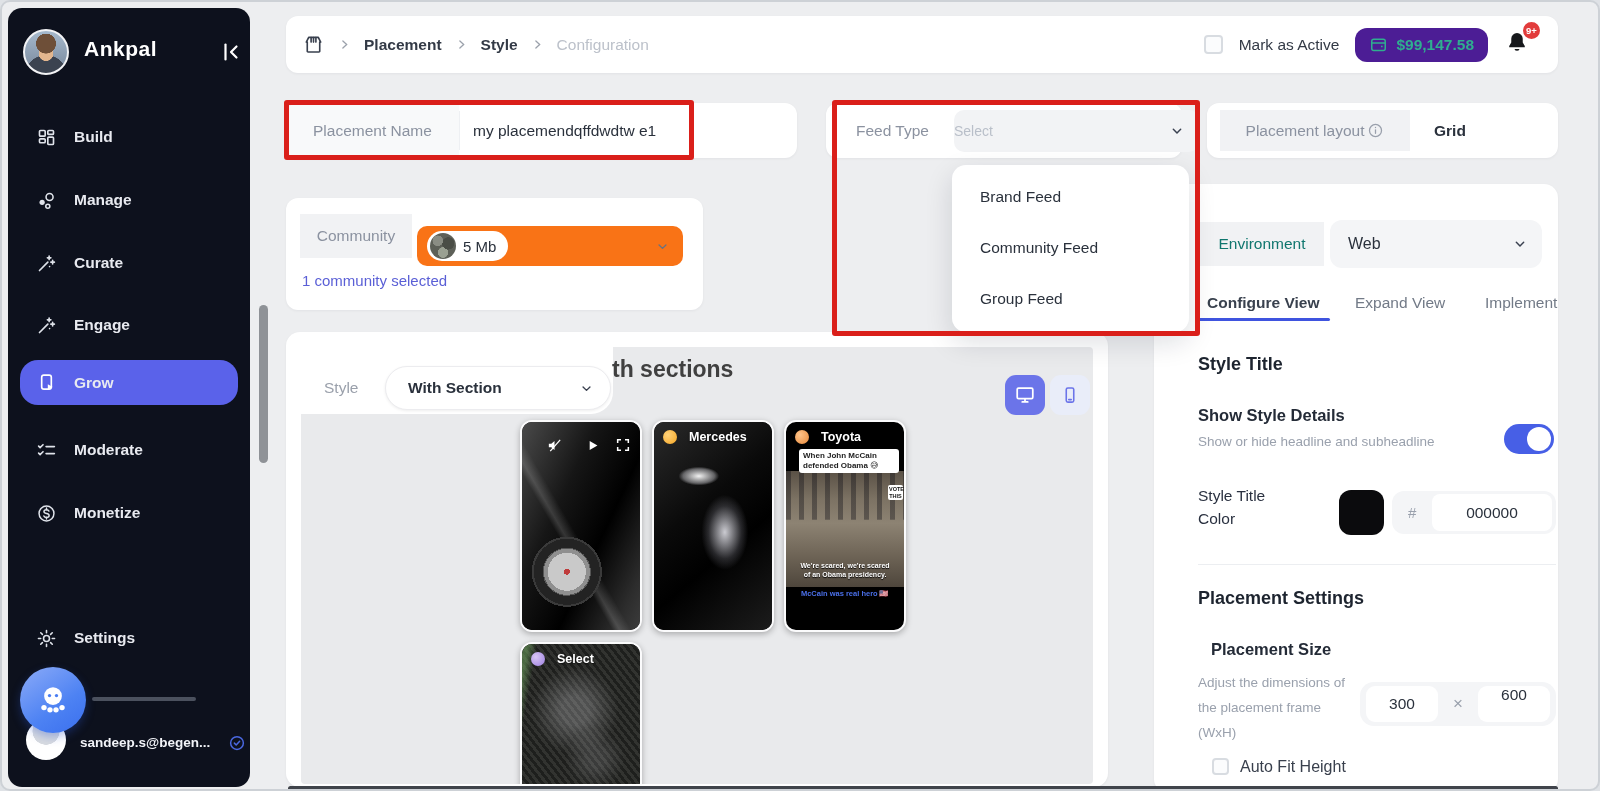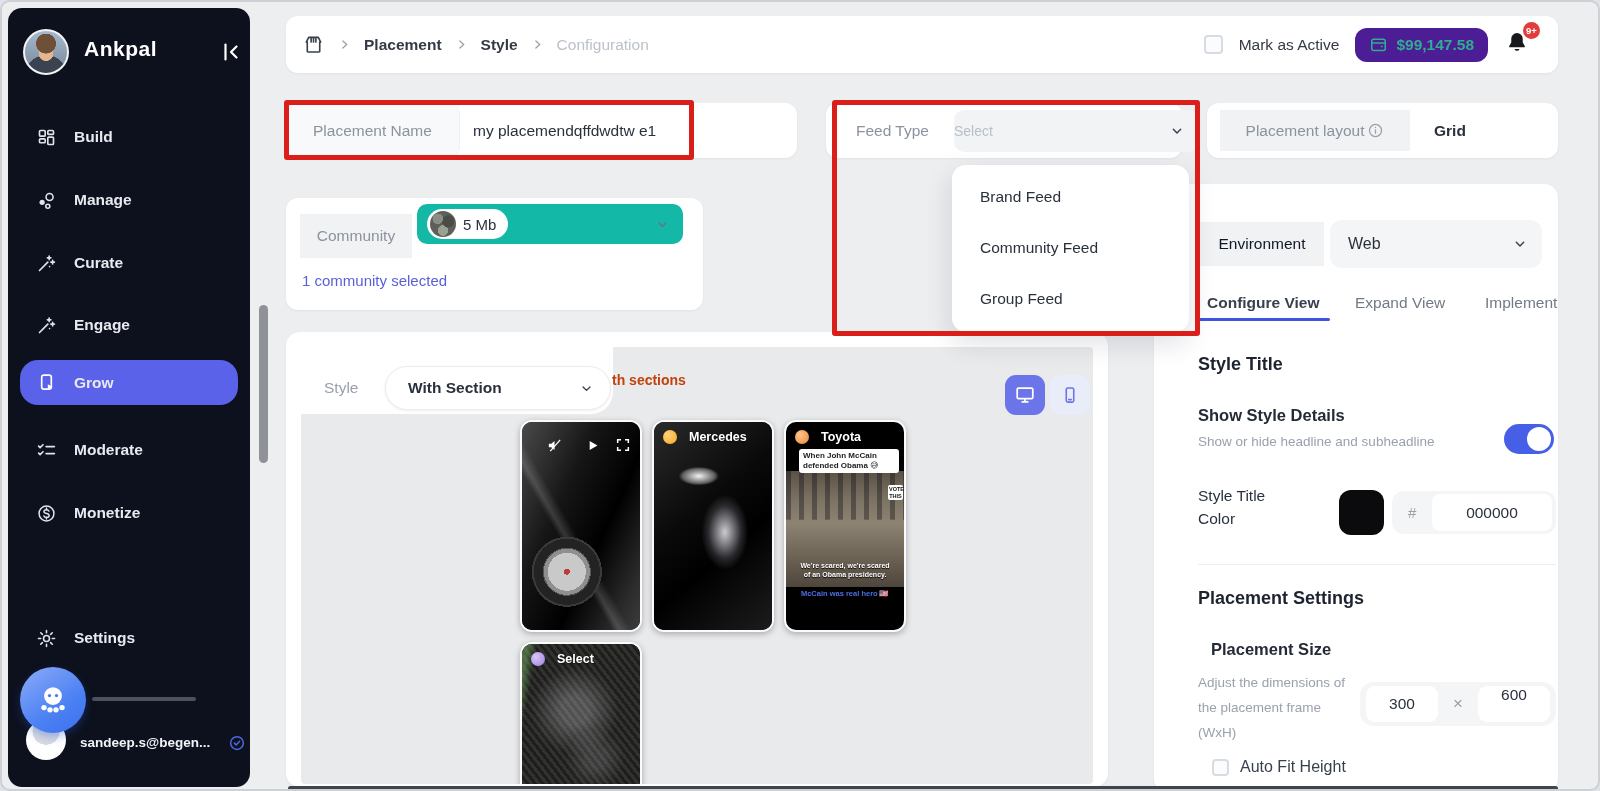--- a/index.html
+++ b/index.html
@@ -298,21 +298,21 @@
     </div>
     <div style="position:absolute;left:227px;top:0;height:100%;display:flex;align-items:center">
       <span style="font-size:15.5px;font-weight:600;color:#2a313c">Grid</span>
     </div>
   </div>
 
   <div class="panel" style="left:284px;top:196px;width:417px;height:112px">
     <div class="lblpill" style="position:absolute;left:14px;top:16px;width:112px;height:44px">
       <span class="lbl">Community</span>
     </div>
-    <div class="ddpill" style="left:131px;top:6px;width:266px;height:40px;background:#14b8a6">
+    <div class="ddpill" style="left:131px;top:28px;width:266px;height:40px;background:#f97316">
       <span style="display:flex;align-items:center;gap:7px;background:#fff;border-radius:15px;height:30px;margin-left:10px;padding:2px 12px 2px 3px">
         <span style="width:26px;height:26px;border-radius:50%;background:
           radial-gradient(circle at 30% 30%,#8a8d84 0 20%,transparent 21%),
           radial-gradient(circle at 70% 40%,#4a4d46 0 25%,transparent 26%),
           radial-gradient(circle at 50% 75%,#9aa092 0 22%,transparent 23%),#5d6058"></span>
         <span style="font-size:15px;color:#2a313c">5 Mb</span>
       </span>
       <span style="position:absolute;right:13px">
           <svg width="15" height="15" viewBox="0 0 24 24" fill="none" stroke="#6b7280" stroke-width="2.2" stroke-linecap="round" stroke-linejoin="round">
             <path d="M6.5 9.5L12 15l5.5-5.5"></path>
@@ -397,21 +397,21 @@
       <span style="font-size:15.5px;color:#9aa0ab">Style</span>
     </div>
     <div class="style-pill">
       <span style="margin-left:22px;font-size:15.5px;font-weight:600;color:#2a313c">With Section</span>
       <span style="position:absolute;right:16px">
           <svg width="15" height="15" viewBox="0 0 24 24" fill="none" stroke="#3a4150" stroke-width="2.2" stroke-linecap="round" stroke-linejoin="round">
             <path d="M6.5 9.5L12 15l5.5-5.5"></path>
           </svg>
         </span>
     </div>
-    <div style="position:absolute;left:326px;top:40px;font-size:14px;font-weight:bold;color:#c2410c">th sections</div>
+    <div style="position:absolute;left:326px;top:24px;font-size:23px;font-weight:bold;color:#404040">th sections</div>
 
     <div class="devbtn" style="left:719px;top:43px;background:#6b74e9">
       <span>
           <svg width="22" height="22" viewBox="0 0 24 24" fill="none" stroke="#fff" stroke-width="1.9">
             <rect x="3.5" y="4.5" width="17" height="11.5" rx="1.5"></rect>
             <path d="M9 19.5h6M12 16.2v3.3" stroke-linecap="round"></path>
           </svg>
         </span>
     </div>
     <div class="devbtn" style="left:764px;top:43px;background:#e9edf9">
@@ -419,21 +419,21 @@
           <svg width="20" height="20" viewBox="0 0 24 24" fill="none" stroke="#6b74e9" stroke-width="1.9">
             <rect x="7.5" y="3.5" width="9" height="17" rx="2"></rect>
             <path d="M10.5 17.5h3" stroke-linecap="round"></path>
           </svg>
         </span>
     </div>
   </div>
 
   <div class="panel" style="left:1152px;top:182px;width:404px;height:609px;border-radius:14px">
     <div class="lblpill" style="position:absolute;left:46px;top:38px;width:124px;height:44px">
-      <span class="lbl" style="color:#0f172a">Environment</span>
+      <span class="lbl" style="color:#0f766e">Environment</span>
     </div>
     <div class="ddpill" style="left:176px;top:36px;width:212px;height:48px;background:#f4f5f7;border-radius:12px">
       <span style="margin-left:18px;font-size:16px;color:#2a313c">Web</span>
       <span style="position:absolute;right:14px">
           <svg width="16" height="16" viewBox="0 0 24 24" fill="none" stroke="#3a4150" stroke-width="2.2" stroke-linecap="round" stroke-linejoin="round">
             <path d="M6.5 9.5L12 15l5.5-5.5"></path>
           </svg>
         </span>
     </div>
 
@@ -468,20 +468,20 @@
     <div style="position:absolute;left:206px;top:498px;width:196px;height:44px;background:#f4f5f7;border-radius:14px">
       <span style="position:absolute;left:6px;top:4px;width:72px;height:36px;background:#fff;border-radius:9px;display:flex;align-items:center">
         <input class="mini-input" value="300" style="">
       </span>
       <span style="position:absolute;left:78px;right:78px;top:0;height:100%;display:flex;align-items:center;justify-content:center;font-size:17px;color:#9aa1ad">×</span>
       <span style="position:absolute;right:6px;top:4px;width:72px;height:36px;background:#fff;border-radius:9px;display:flex;align-items:flex-start">
         <input class="mini-input" value="600" style="">
       </span>
     </div>
 
-    <div style="position:absolute;left:58px;top:574px;display:flex;align-items:center;gap:11px">
+    <div style="position:absolute;left:58px;top:574px;display:flex;gap:11px">
       <span class="checkbox" style="width:17px;height:17px"></span>
       <span style="font-size:16px;color:#39404d">Auto Fit Height</span>
     </div>
   </div>
 
   <div class="bottombar"></div>
 </div>
 
 </body></html>

